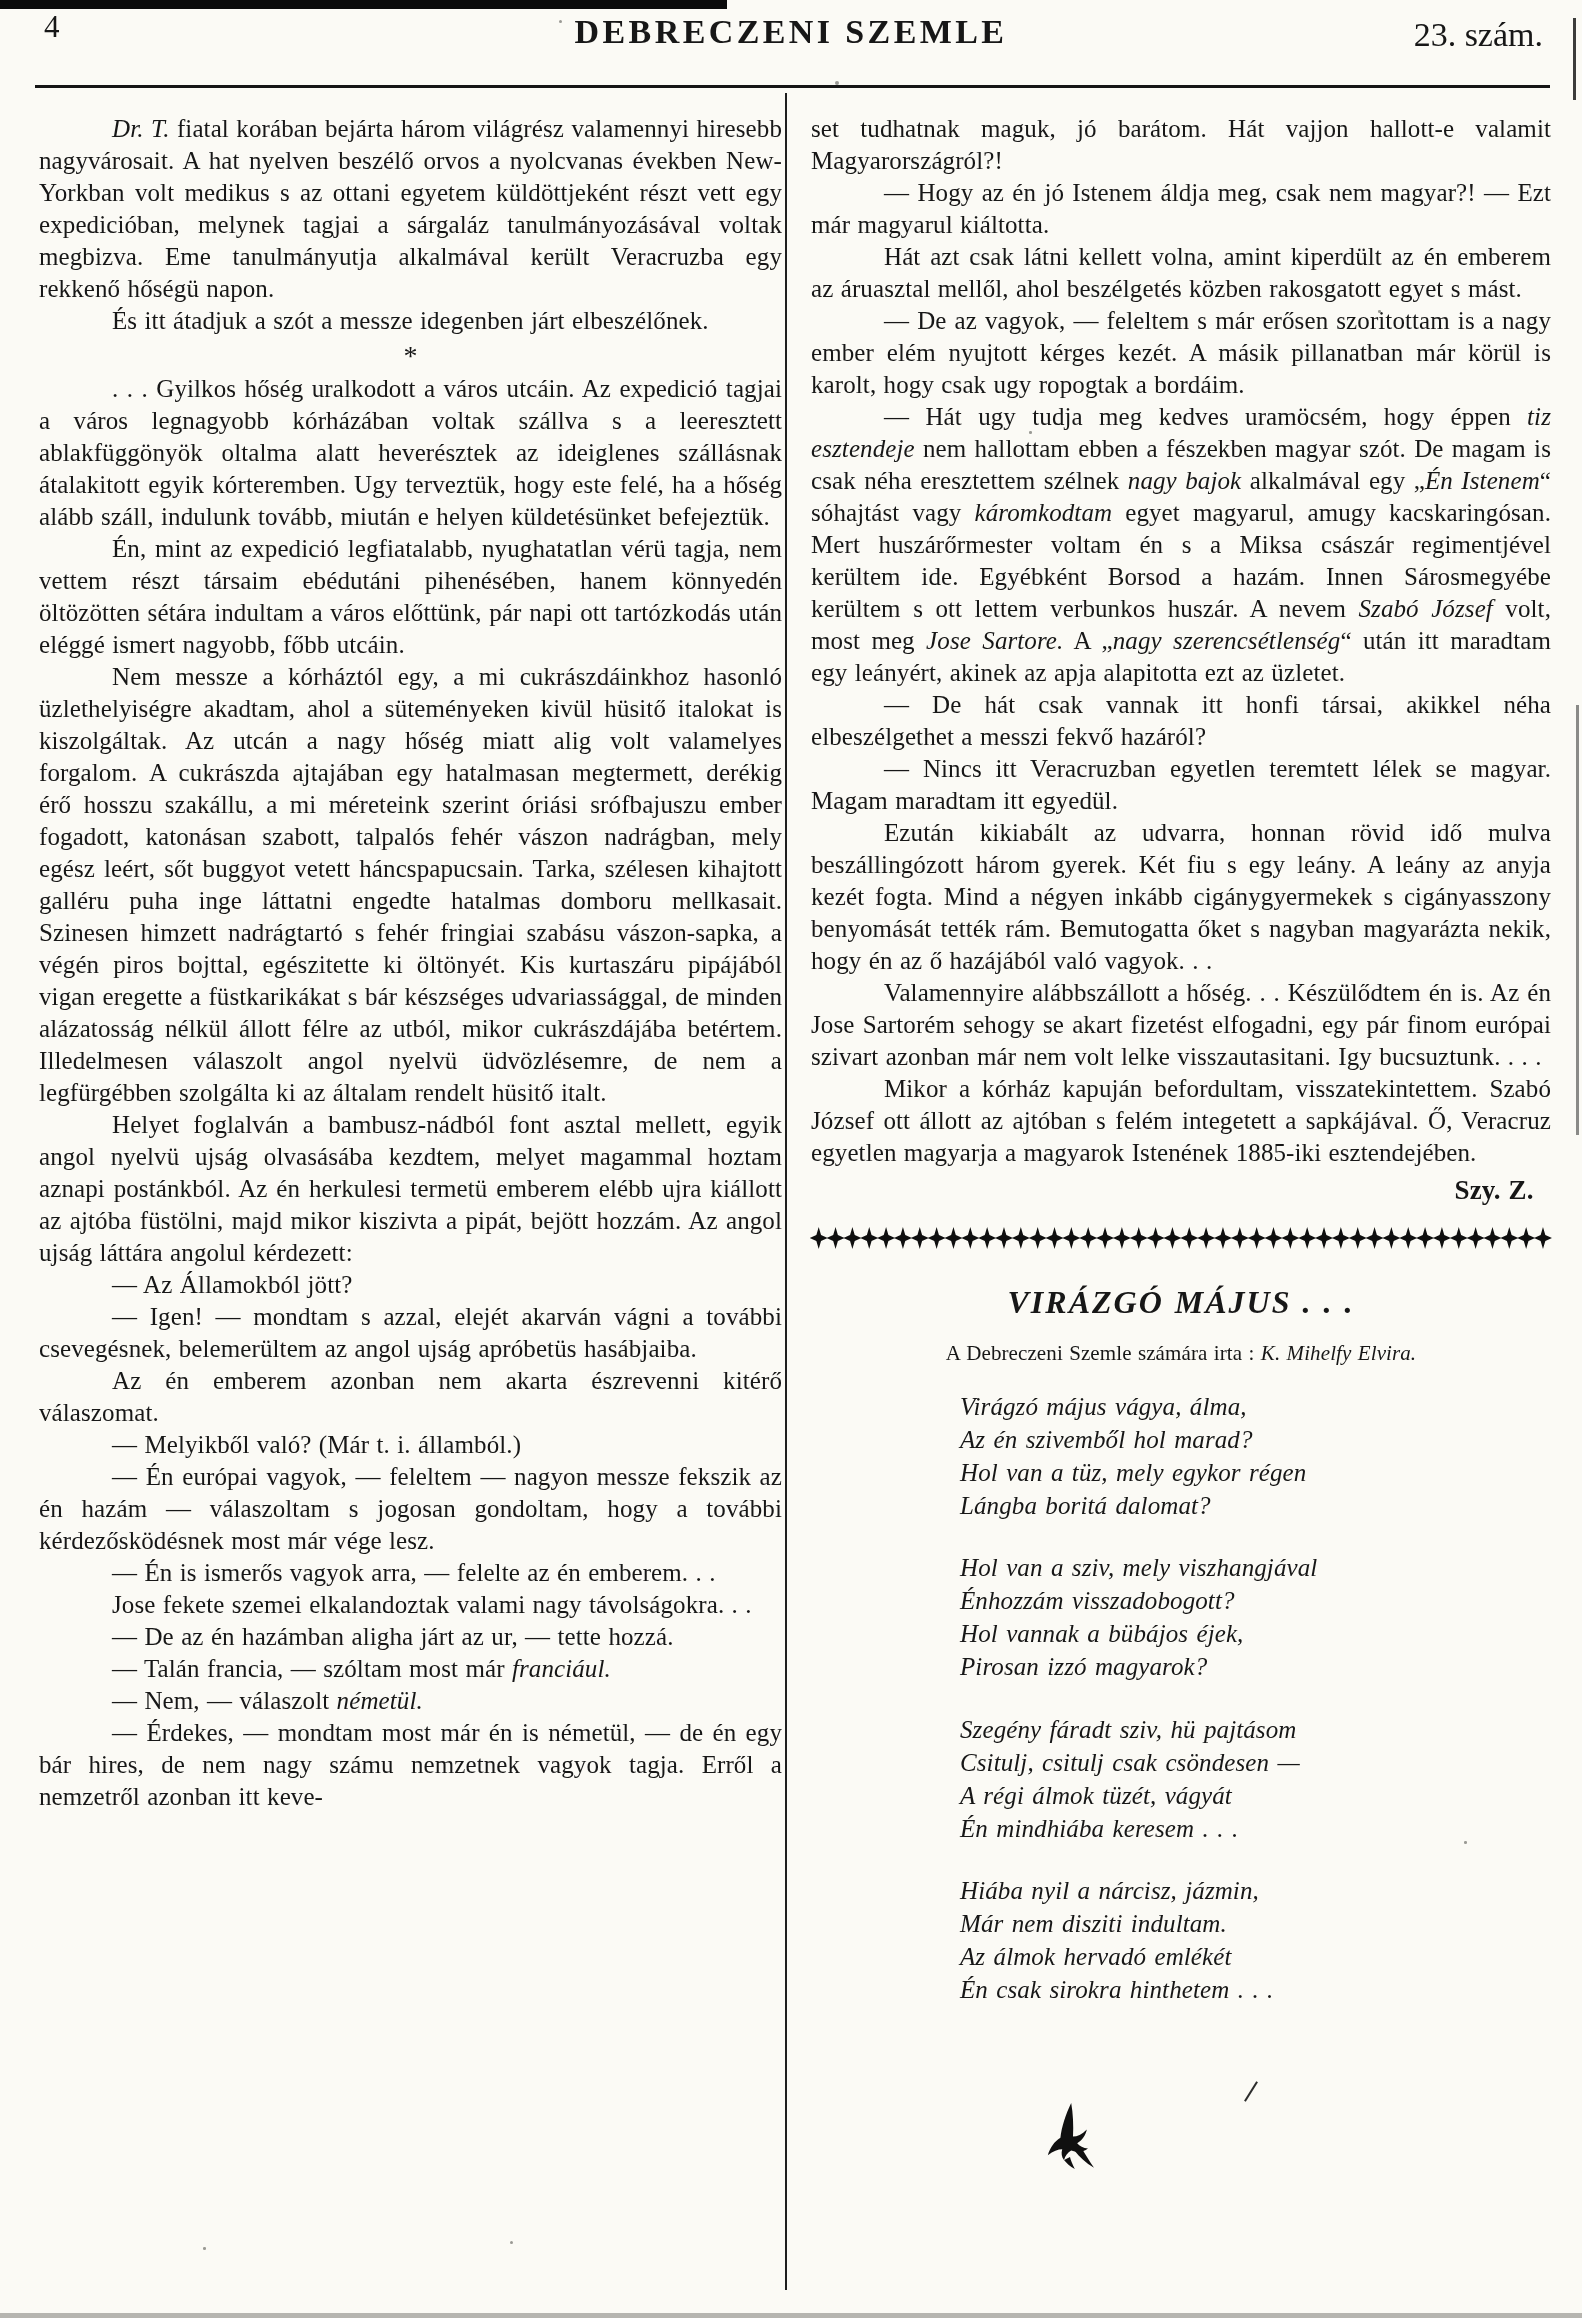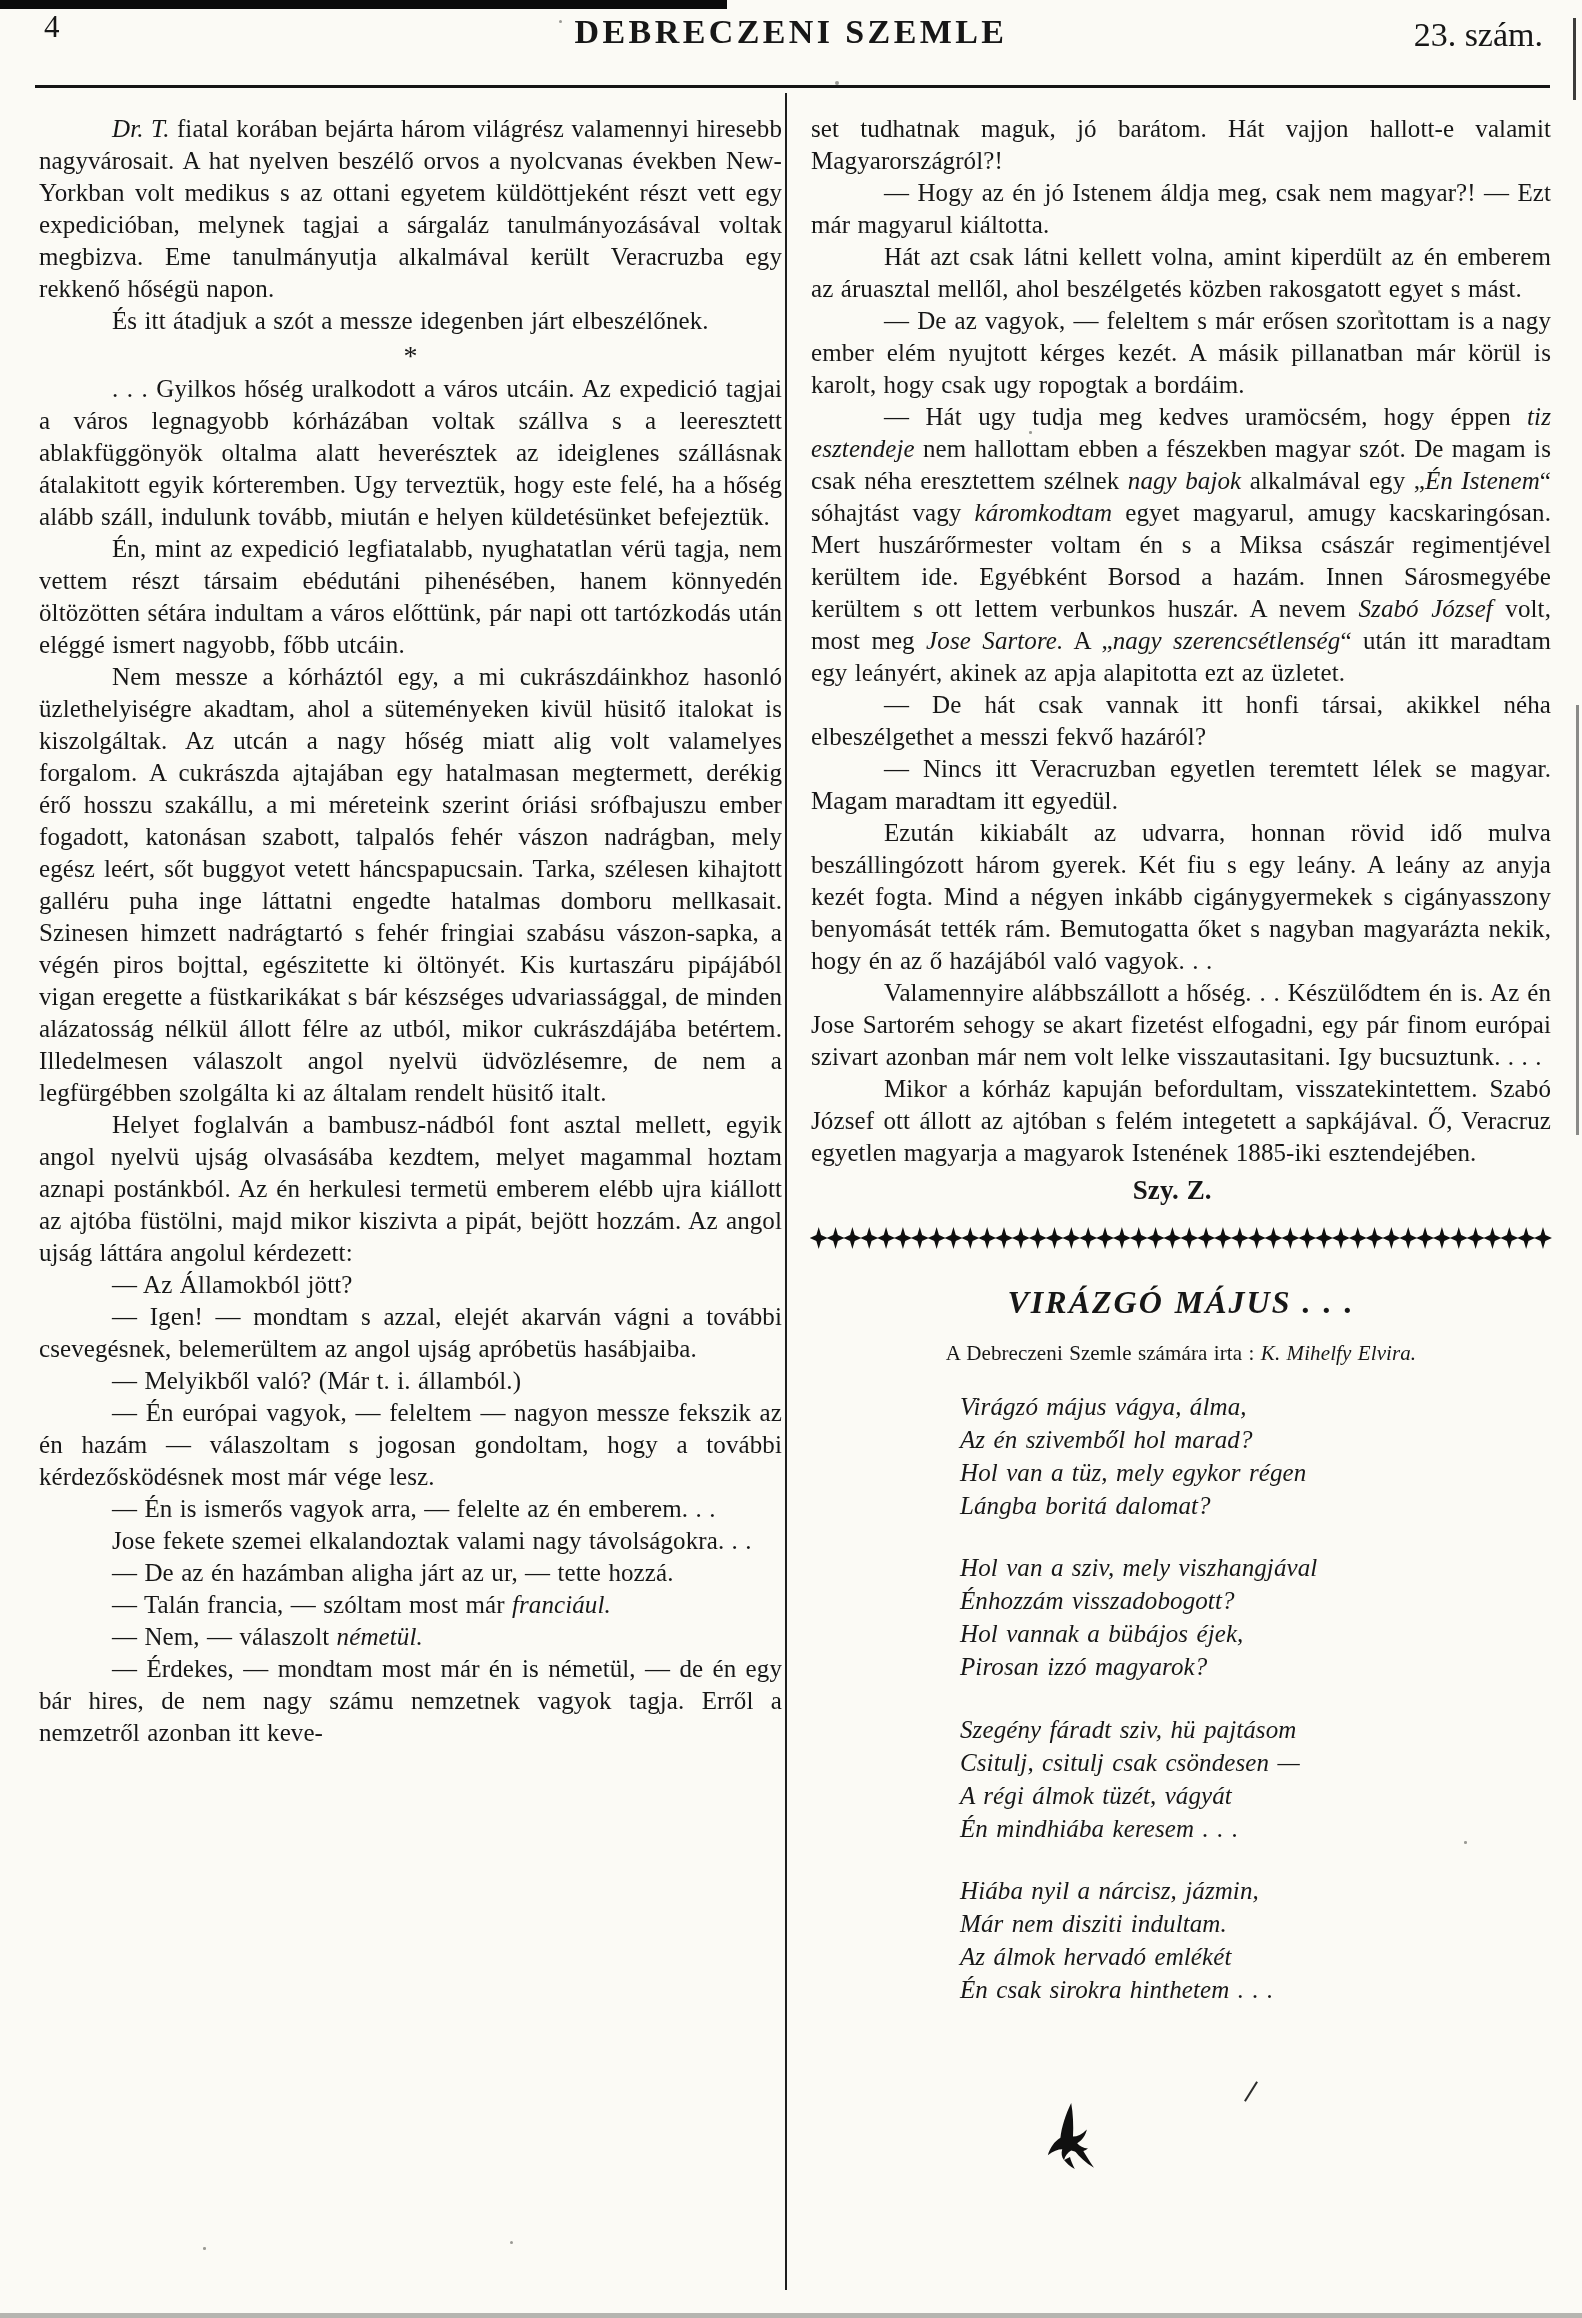--- a/index.html
+++ b/index.html
@@ -22,21 +22,21 @@
   .column-divider{position:absolute;left:785px;top:93px;width:2px;height:2197px;background:#1e1e1e;}
   
   .col{position:absolute;top:113px;width:743px;font-size:25px;line-height:32px;
     text-align:justify;letter-spacing:0.1px;word-spacing:1px;}
   .col-left{left:39px;}
   .col-right{left:811px;width:740px;}
   .para{margin:0;text-indent:73px;}
   .para.noindent{text-indent:0;}
   .it{font-style:italic;}
   .asterisk-separator{text-align:center;text-indent:0;margin:2.7px 0 1.3px;font-size:28px;line-height:32px;}
-  .signature{margin:4px 17.5px 0 0;text-align:center;font-weight:bold;font-size:27px;line-height:34px;}
+  .signature{margin:4px 17.5px 0 0;text-align:right;font-weight:bold;font-size:27px;line-height:34px;}
   
   .ornament{margin:19px 0 5.4px;display:flex;justify-content:space-between;align-items:center;height:24px;}
   .star{width:18px;height:22px;background:#0f0f0f;flex:0 0 auto;margin:0 -1.3px;
     clip-path:polygon(50% 0,63% 36%,100% 50%,63% 64%,50% 100%,37% 64%,0 50%,37% 36%);}
   
   .poem-title{margin-top:32px;text-align:center;font-style:italic;font-weight:bold;
     font-size:32px;letter-spacing:2px;line-height:40px;}
   .poem-byline{margin:17.5px 0 23px;text-align:center;text-indent:0;font-size:21px;line-height:27px;}
   .poem{margin-left:149px;font-style:italic;font-size:25px;line-height:33px;text-align:left;
     word-spacing:2px;}
@@ -78,20 +78,21 @@
   <div class="col col-left">
     <p class="para"><span class="it">Dr. T.</span><span> fiatal korában bejárta három világrész valamennyi hiresebb nagyvárosait. A hat nyelven beszélő orvos a nyolcvanas években New-Yorkban volt medikus s az ottani egyetem küldöttjeként részt vett egy expedicióban, melynek tagjai a sárgaláz tanulmányozásával voltak megbizva. Eme tanulmányutja alkalmával került Veracruzba egy rekkenő hőségü napon.</span></p>
     <p class="para"><span>És itt átadjuk a szót a messze idegenben járt elbeszélőnek.</span></p>
     <div class="asterisk-separator">*</div>
     <p class="para"><span>. . . Gyilkos hőség uralkodott a város utcáin. Az expedició tagjai a város legnagyobb kórházában voltak szállva s a leeresztett ablakfüggönyök oltalma alatt heverésztek az ideiglenes szállásnak átalakitott egyik kórteremben. Ugy terveztük, hogy este felé, ha a hőség alább száll, indulunk tovább, miután e helyen küldetésünket befejeztük.</span></p>
     <p class="para"><span>Én, mint az expedició legfiatalabb, nyughatatlan vérü tagja, nem vettem részt társaim ebédutáni pihenésében, hanem könnyedén öltözötten sétára indultam a város előttünk, pár napi ott tartózkodás után eléggé ismert nagyobb, főbb utcáin.</span></p>
     <p class="para"><span>Nem messze a kórháztól egy, a mi cukrászdáinkhoz hasonló üzlethelyiségre akadtam, ahol a süteményeken kivül hüsitő italokat is kiszolgáltak. Az utcán a nagy hőség miatt alig volt valamelyes forgalom. A cukrászda ajtajában egy hatalmasan megtermett, derékig érő hosszu szakállu, a mi méreteink szerint óriási srófbajuszu ember fogadott, katonásan szabott, talpalós fehér vászon nadrágban, mely egész leért, sőt buggyot vetett háncspapucsain. Tarka, szélesen kihajtott galléru puha inge láttatni engedte hatalmas domboru mellkasait. Szinesen himzett nadrágtartó s fehér fringiai szabásu vászon-sapka, a végén piros bojttal, egészitette ki öltönyét. Kis kurtaszáru pipájából vigan eregette a füstkarikákat s bár készséges udvariassággal, de minden alázatosság nélkül állott félre az utból, mikor cukrászdájába betértem. Illedelmesen válaszolt angol nyelvü üdvözlésemre, de nem a legfürgébben szolgálta ki az általam rendelt hüsitő italt.</span></p>
     <p class="para"><span>Helyet foglalván a bambusz-nádból font asztal mellett, egyik angol nyelvü ujság olvasásába kezdtem, melyet magammal hoztam aznapi postánkból. Az én herkulesi termetü emberem elébb ujra kiállott az ajtóba füstölni, majd mikor kiszivta a pipát, bejött hozzám. Az angol ujság láttára angolul kérdezett:</span></p>
     <p class="para"><span>— Az Államokból jött?</span></p>
     <p class="para"><span>— Igen! — mondtam s azzal, elejét akarván vágni a további csevegésnek, belemerültem az angol ujság apróbetüs hasábjaiba.</span></p>
+    <p class="para"><span>Az én emberem azonban nem akarta észrevenni kitérő válaszomat.</span></p>
     <p class="para"><span>— Melyikből való? (Már t. i. államból.)</span></p>
     <p class="para"><span>— Én európai vagyok, — feleltem — nagyon messze fekszik az én hazám — válaszoltam s jogosan gondoltam, hogy a további kérdezősködésnek most már vége lesz.</span></p>
     <p class="para"><span>— Én is ismerős vagyok arra, — felelte az én emberem. . .</span></p>
     <p class="para"><span>Jose fekete szemei elkalandoztak valami nagy távolságokra. . .</span></p>
     <p class="para"><span>— De az én hazámban aligha járt az ur, — tette hozzá.</span></p>
     <p class="para"><span>— Talán francia, — szóltam most már </span><span class="it">franciául.</span></p>
     <p class="para"><span>— Nem, — válaszolt </span><span class="it">németül.</span></p>
     <p class="para"><span>— Érdekes, — mondtam most már én is németül, — de én egy bár hires, de nem nagy számu nemzetnek vagyok tagja. Erről a nemzetről azonban itt keve-</span></p>
   </div>
 

